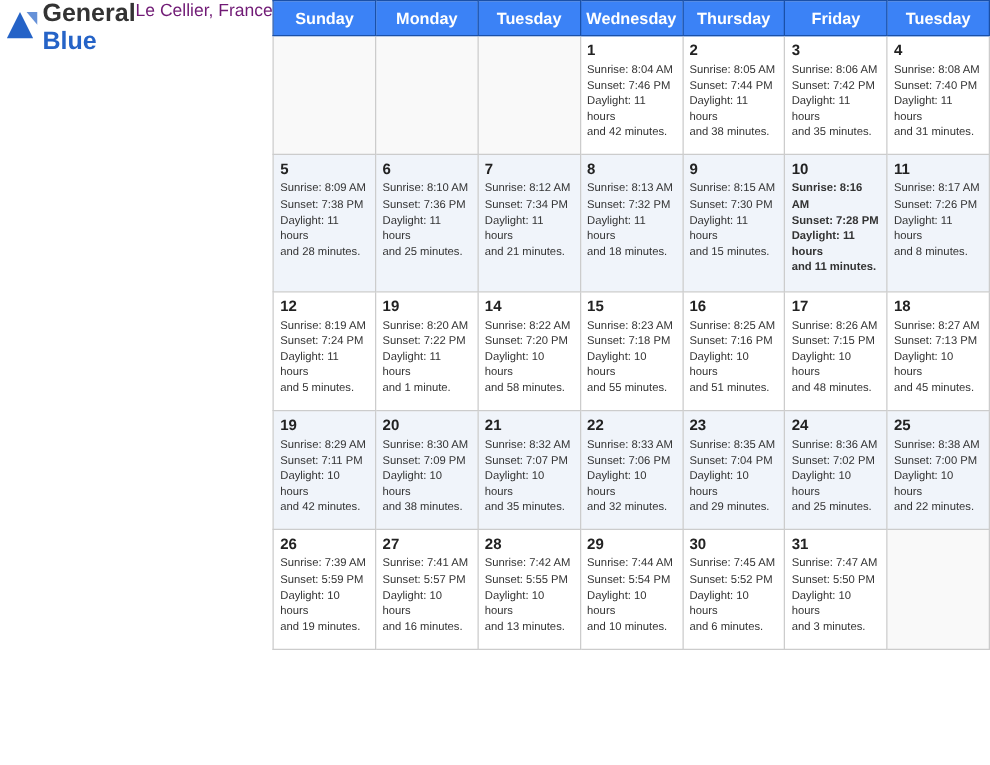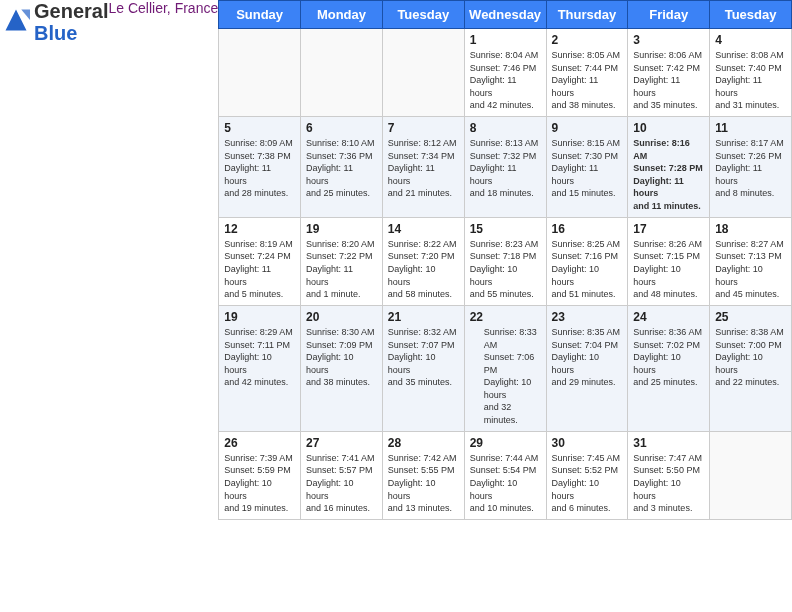--- a/index.html
+++ b/index.html
@@ -281,21 +281,21 @@
           </td>
           <td>
             <span class="day-num">21</span>
             <div class="day-info" style="white-space: pre-line;">Sunrise: 8:32 AM
 Sunset: 7:07 PM
 Daylight: 10 hours
 and 35 minutes.</div>
           </td>
           <td>
             <span class="day-num">22</span>
-            <div class="day-info" style="white-space: pre-line; margin-left: 14px;">Sunrise: 8:33 AM
+            <div class="day-info" style="white-space: pre-line;">Sunrise: 8:33 AM
 Sunset: 7:06 PM
 Daylight: 10 hours
 and 32 minutes.</div>
           </td>
           <td>
             <span class="day-num">23</span>
             <div class="day-info" style="white-space: pre-line;">Sunrise: 8:35 AM
 Sunset: 7:04 PM
 Daylight: 10 hours
 and 29 minutes.</div>

